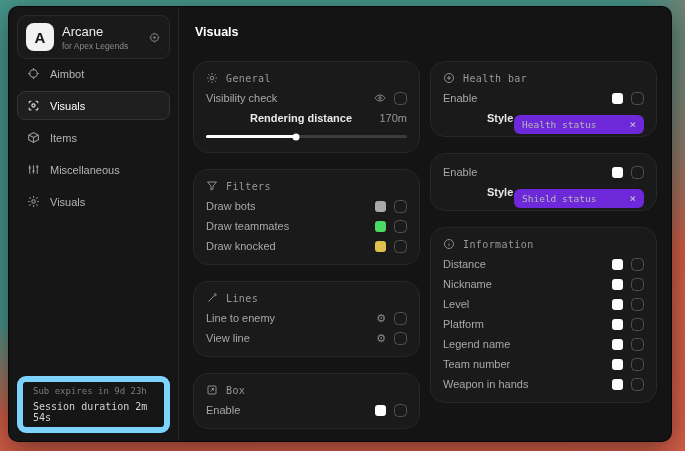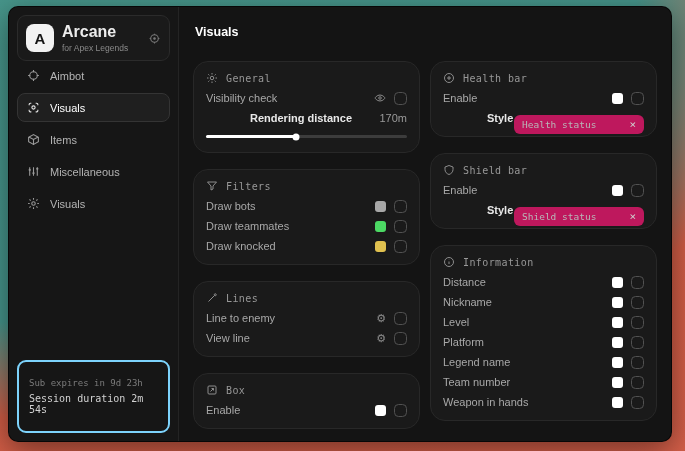--- a/index.html
+++ b/index.html
@@ -24,35 +24,35 @@
   }
   .brand {
     border: 1px solid #2b2b2b; background: #1a1a1a; border-radius: 9px;
     padding: 7px 8px; display: flex; align-items: center; gap: 8px;
   }
   .logo {
     width: 28px; height: 28px; background: #f2f2f2; border-radius: 8px;
     display: flex; align-items: center; justify-content: center;
     font-weight: bold; font-size: 15px; color: #141414; flex: 0 0 28px;
   }
-  .brand-name { font-size: 16px; font-weight: bold; color: #ececec; }
+  .brand-name { font-size: 13px; font-weight: normal; color: #ececec; }
   .brand-sub  { font-size: 8.5px; color: #8a8a8a; margin-top: 2px; }
   .brand-ico  { margin-left: auto; color: #7a7a7a; display: flex; }
   .cat-label { font-size: 9px; color: #6d6d6d; margin: 14px 7px 7px; }
   .nav-item {
     height: 29px; display: flex; align-items: center; gap: 10px;
     padding: 0 9px; border-radius: 8px; color: #b4b4b4; font-size: 11px;
     border: 1px solid transparent; margin-bottom: 3px; cursor: pointer;
   }
   .nav-item .ni { display: flex; color: #9a9a9a; }
   .nav-item.active { background: #1f1f1f; border-color: #343434; color: #fff; }
   .nav-item.active .ni { color: #e6e6e6; }
   .side-footer {
-    margin-top: auto; border: 2px solid #7dd3fc; border-radius: 9px;
-    padding: 16px 10px; font-family: "DejaVu Sans Mono", monospace;
+    margin-top: auto; border: 6px solid #7dd3fc; border-radius: 9px;
+    padding: 4px 10px; font-family: "DejaVu Sans Mono", monospace;
   }
   .sf1 { font-size: 9px; color: #7b7b7b; }
   .sf2 { font-size: 10px; color: #d2d2d2; margin-top: 5px; }
   
   .main { flex: 1; display: flex; flex-direction: column; padding: 14px 14px 0; overflow: hidden; }
   .page-title { font-size: 12.5px; font-weight: bold; color: #fff; margin: 4px 0 10px 2px; }
   .tabbar {
     display: inline-flex; background: #1d1d1d; border-radius: 8px;
     padding: 2px; gap: 2px; width: fit-content; align-items: center;
   }
@@ -86,21 +86,21 @@
   .swatch { width: 11px; height: 11px; border-radius: 3px; cursor: pointer; flex: 0 0 11px; }
   .mini-ico { display: flex; color: #8a8a8a; font-size: 11px; line-height: 1; cursor: pointer; }
   .val { font-size: 11px; color: #9a9a9a; }
   .slider { position: relative; height: 3px; background: #3c3c3c; border-radius: 2px; margin: 7px 0 6px; cursor: pointer; }
   .slider .fill { position: absolute; left: 0; top: 0; height: 100%; background: #fff; border-radius: 2px; }
   .slider .thumb {
     position: absolute; top: 50%; width: 7px; height: 7px; background: #fff;
     border-radius: 50%; transform: translate(-50%, -50%);
   }
   .select-chip {
-    display: flex; align-items: center; gap: 10px; background: #be185d;
+    display: flex; align-items: center; gap: 10px; background: #6d28d9;
     border-radius: 6px; padding: 3px 8px; font-size: 9.5px; color: #b8b8b8;
     font-family: "DejaVu Sans Mono", monospace; cursor: pointer; min-width: 130px;
     justify-content: space-between;
     margin-top: 12px;
   }
   .select-chip .x { color: #cfcfcf; font-size: 11px; cursor: pointer; }
   svg { display: block; }
 </style>
 </head>
 <body>
@@ -323,28 +323,20 @@
           <div class="row">
             <span class="lbl em">Style</span>
             <span class="select-chip">
               <span>Health status</span>
               <span class="x">×</span>
             </span>
           </div>
         </div>
 
         <div class="card">
-          <div class="sec-head">
-            <span class="si">
-              <svg width="12" height="12" viewBox="0 0 24 24" fill="none" stroke="currentColor" stroke-width="2">
-                  <path d="M12 3l8 3v5c0 5-3.5 8.5-8 10-4.5-1.5-8-5-8-10V6l8-3z"></path>
-                </svg>
-            </span>
-            <span>Shield bar</span>
-          </div>
           <div class="row">
             <span class="lbl">Enable</span>
             <span class="ctrls">
               <span class="swatch" style="background: rgb(255, 255, 255);"></span>
               <span class="checkbox"></span>
             </span>
           </div>
           <div class="row">
             <span class="lbl em">Style</span>
             <span class="select-chip">

